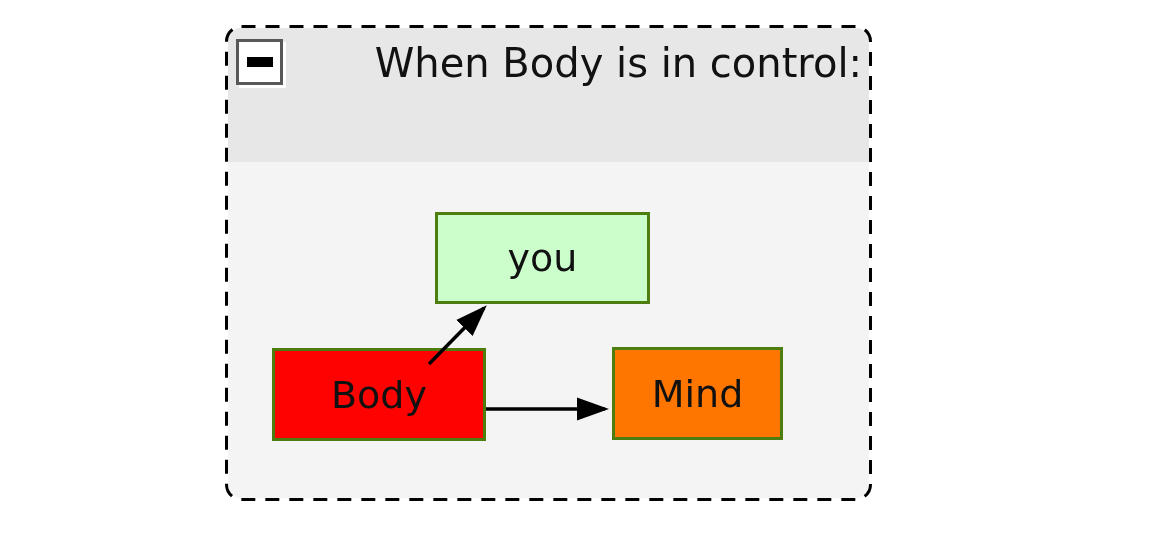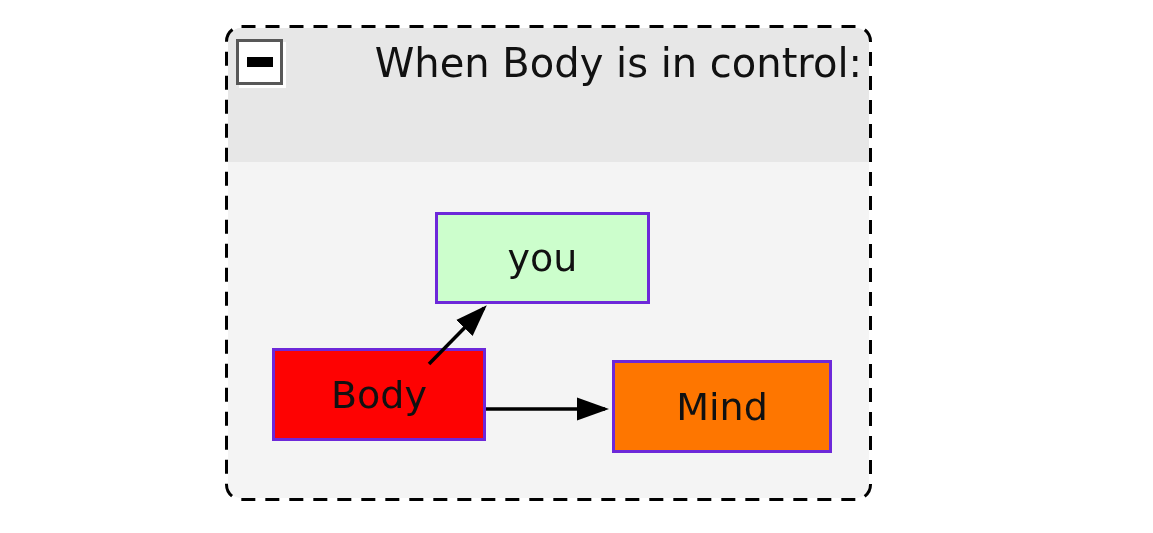--- a/index.html
+++ b/index.html
@@ -61,31 +61,31 @@
   .minus-bar {
     display: block;
     width: 26px;
     height: 10px;
     background: #000000;
   }
   
   .node {
     position: absolute;
     box-sizing: border-box;
-    border: 3px solid #6d28d9;
+    border: 3px solid #4d7c0f;
     display: flex;
     align-items: center;
     justify-content: center;
     font-size: 38px;
     color: #111111;
     cursor: pointer;
   }
   .node-you  { left: 435px; top: 212px; width: 215px; height: 92px; }
   .node-body { left: 272px; top: 348px; width: 214px; height: 93px; text-align: center; }
-  .node-mind { left: 612px; top: 360px; width: 220px; height: 93px; }
+  .node-mind { left: 612px; top: 347px; width: 171px; height: 93px; }
   
   .overlay {
     position: absolute;
     left: 0;
     top: 0;
     width: 1153px;
     height: 533px;
     pointer-events: none;
   }
 </style>

